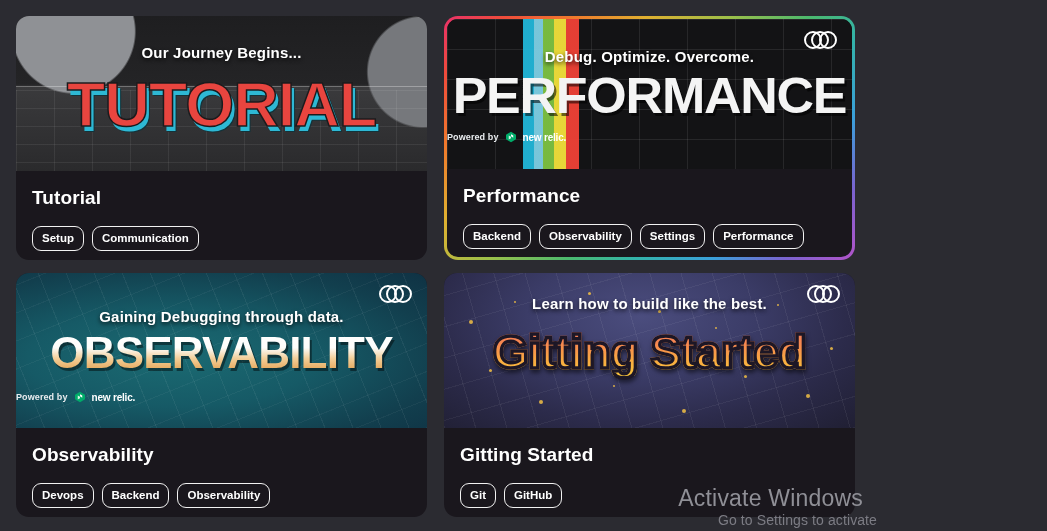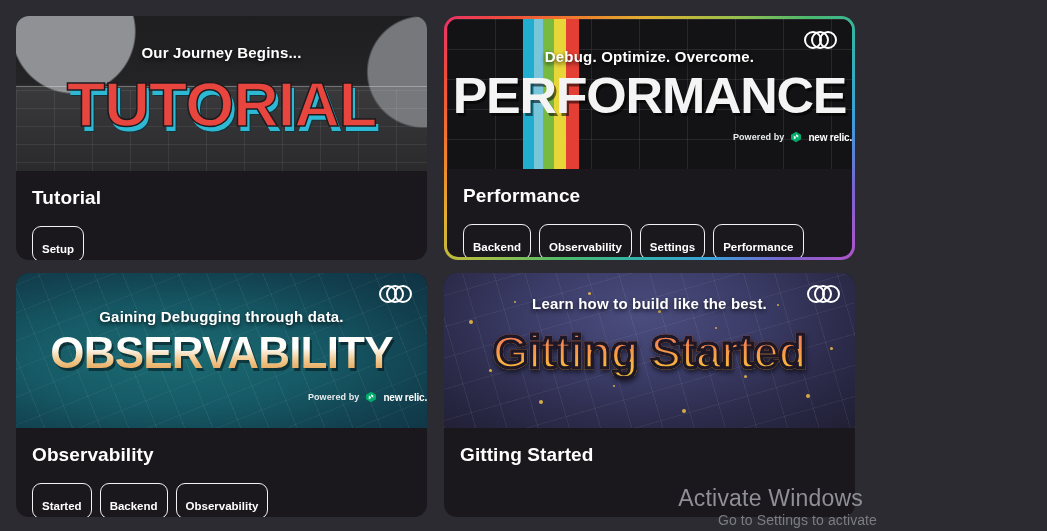--- a/index.html
+++ b/index.html
@@ -99,21 +99,21 @@
     position: absolute;
     left: 0; right: 0;
     text-align: center;
     z-index: 6;
     font-size: 9px;
     color: #e9ecef;
     font-weight: 600;
     letter-spacing: .1px;
     display: flex;
     align-items: center;
-    justify-content: flex-end;
+    justify-content: flex-start;
     gap: 6px;
   }
   .nr-logo { display: inline-block; width: 12px; height: 12px; position: relative; }
   .nr-name { font-weight: 800; font-size: 10px; color: #fff; letter-spacing: -.2px; }
 
   
   .bg-tutorial {
     background:
       radial-gradient(circle at 14% 10%, #8f9195 0 16%, rgba(143,145,149,0) 16.5%),
       radial-gradient(circle at 99% 36%, #76787c 0 13%, rgba(118,120,124,0) 13.5%),
@@ -226,21 +226,21 @@
     margin-bottom: 17px;
   }
   .tags { display: flex; flex-wrap: wrap; gap: 8px; }
   .tag {
     border: 1.4px solid #f2f2f2;
     border-radius: 9px;
     color: #ffffff;
     background: transparent;
     font-size: 11.5px;
     font-weight: bold;
-    padding: 16px 9px 5px 9px;
+    padding: 5px 9px 5px 9px;
     line-height: 1.1;
     white-space: nowrap;
     cursor: pointer;
   }
 
   
   .watermark {
     position: absolute;
     right: 0; bottom: 2px;
     text-align: right;
@@ -269,20 +269,21 @@
       <div class="banner">
         <div class="banner-inner bg-tutorial"></div>
         <div class="tagline" style="top:28px;">Our Journey Begins...</div>
         <div class="bigword word-tutorial" style="top:57px;">TUTORIAL</div>
       </div>
 
       <div class="card-body">
         <div class="card-title">Tutorial</div>
         <div class="tags">
           <span class="tag">Setup</span>
+          <span class="tag">Communication</span>
         </div>
       </div>
 
     </div>
   </div>
 
   <div class="card highlighted">
     <div class="card-inner">
 
       <div class="banner">
@@ -342,21 +343,21 @@
               <path d="M7.5 9.2v8l4.5-2.6v-2.9L7.5 9.2z" fill="#d6f5e7"></path>
             </svg>
           </span>
           <span class="nr-name">new relic.</span>
         </div>
       </div>
 
       <div class="card-body">
         <div class="card-title">Observability</div>
         <div class="tags">
-          <span class="tag">Started</span>
+          <span class="tag">Devops</span>
           <span class="tag">Backend</span>
           <span class="tag">Observability</span>
         </div>
       </div>
 
     </div>
   </div>
 
   <div class="card">
     <div class="card-inner">
@@ -383,20 +384,24 @@
           <span></span>
             <span></span>
             <span></span>
         </div>
         <div class="tagline" style="top:22px;">Learn how to build like the best.</div>
         <div class="bigword word-gitting" style="top:55px;">Gitting Started</div>
       </div>
 
       <div class="card-body">
         <div class="card-title">Gitting Started</div>
+        <div class="tags">
+          <span class="tag">Git</span>
+          <span class="tag">GitHub</span>
+        </div>
       </div>
 
     </div>
   </div>
 
   <div class="watermark">
     <div class="wm-1">Activate Windows</div>
     <div class="wm-2">Go to Settings to activate</div>
   </div>
 

